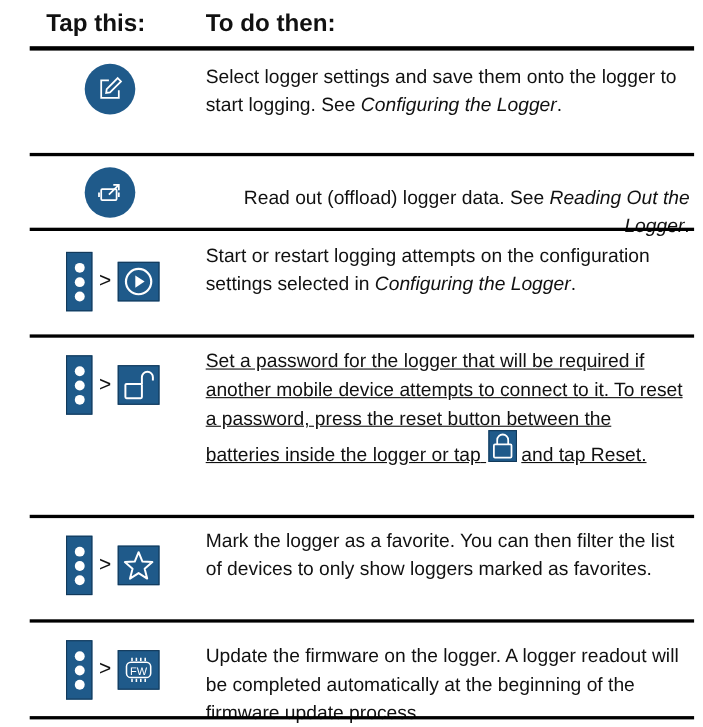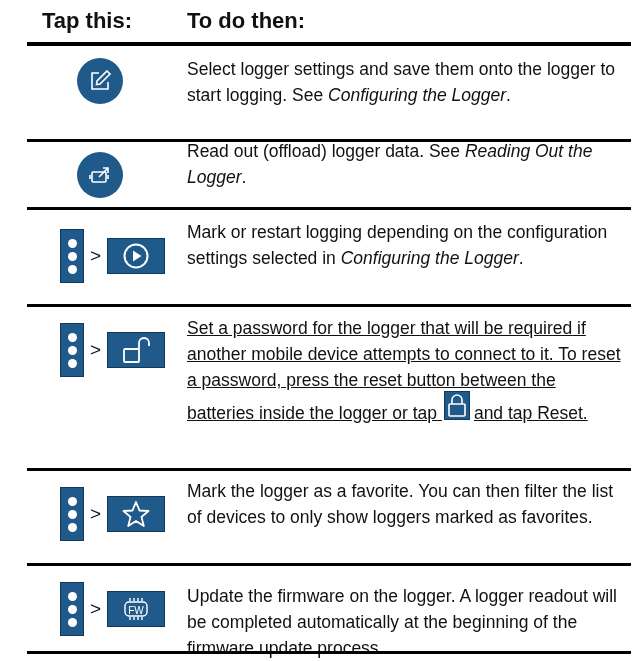--- a/index.html
+++ b/index.html
@@ -29,21 +29,21 @@
     .menu-kebab {
       width: 24px; height: 54px; background: #1f5a8a;
       display: flex; flex-direction: column; align-items: center; justify-content: center; gap: 4px;
       box-sizing: border-box; border: 1px solid #12395a;
     }
     .menu-kebab span { width: 9px; height: 9px; border-radius: 50%; background: #fff; display: block; }
     .gt {
       font-size: 19px; margin: 0 6px; color: #111;
     }
     .sq {
-      width: 58px; height: 36px; background: #1f5a8a;
+      width: 38px; height: 36px; background: #1f5a8a;
       display: flex; align-items: center; justify-content: center;
       box-sizing: border-box; border: 1px solid #12395a;
     }
     .combo { display: flex; align-items: center; }
     .inline-lock {
       display: inline-block; width: 26px; height: 29px; background: #1f5a8a;
       vertical-align: -3px; margin: 0 4px 0 2px; border: 1px solid #12395a; box-sizing: border-box;
       position: relative; top: -2px;
     }
   </style>
@@ -72,21 +72,21 @@
 <div>
   <div class="icon-cell" style="left:77px; top:152px;">
     <div class="circle">
       <svg width="26" height="26" viewBox="0 0 26 26" fill="none" stroke="#fff" stroke-width="1.6">
         <rect x="5" y="10" width="14" height="10" rx="1"></rect>
         <path d="M3 13 V17 M21 13 V17"></path>
         <path d="M12 15 L21 6 M16 6 H21 V11"></path>
       </svg>
     </div>
   </div>
-  <div class="desc" style="top:138px;">
+  <div class="desc" style="top:166px;text-align:right;">
     <span>Read out (offload) logger data. See </span><em>Reading Out the Logger</em><span>.</span>
   </div>
 </div>
 <div class="rule thin" style="top:207px;"></div>
 
 <div>
   <div class="icon-cell combo" style="left:60px; top:229px;">
     <div class="menu-kebab">
         <span></span>
         <span></span>
@@ -94,21 +94,21 @@
       </div>
     <span class="gt">&gt;</span>
     <div class="sq">
       <svg width="28" height="28" viewBox="0 0 28 28" fill="none" stroke="#fff" stroke-width="2">
         <circle cx="14" cy="14" r="11.5"></circle>
         <path d="M11 8.5 L19.5 14 L11 19.5 Z" fill="#fff" stroke="none"></path>
       </svg>
     </div>
   </div>
   <div class="desc" style="top:219px;">
-    <span>Mark or restart logging depending on the configuration settings selected in </span><em>Configuring the Logger</em><span>.</span>
+    <span>Start or restart logging attempts on the configuration settings selected in </span><em>Configuring the Logger</em><span>.</span>
   </div>
 </div>
 <div class="rule thin" style="top:304px;"></div>
 
 <div>
   <div class="icon-cell combo" style="left:60px; top:323px;">
     <div class="menu-kebab">
         <span></span>
         <span></span>
         <span></span>

